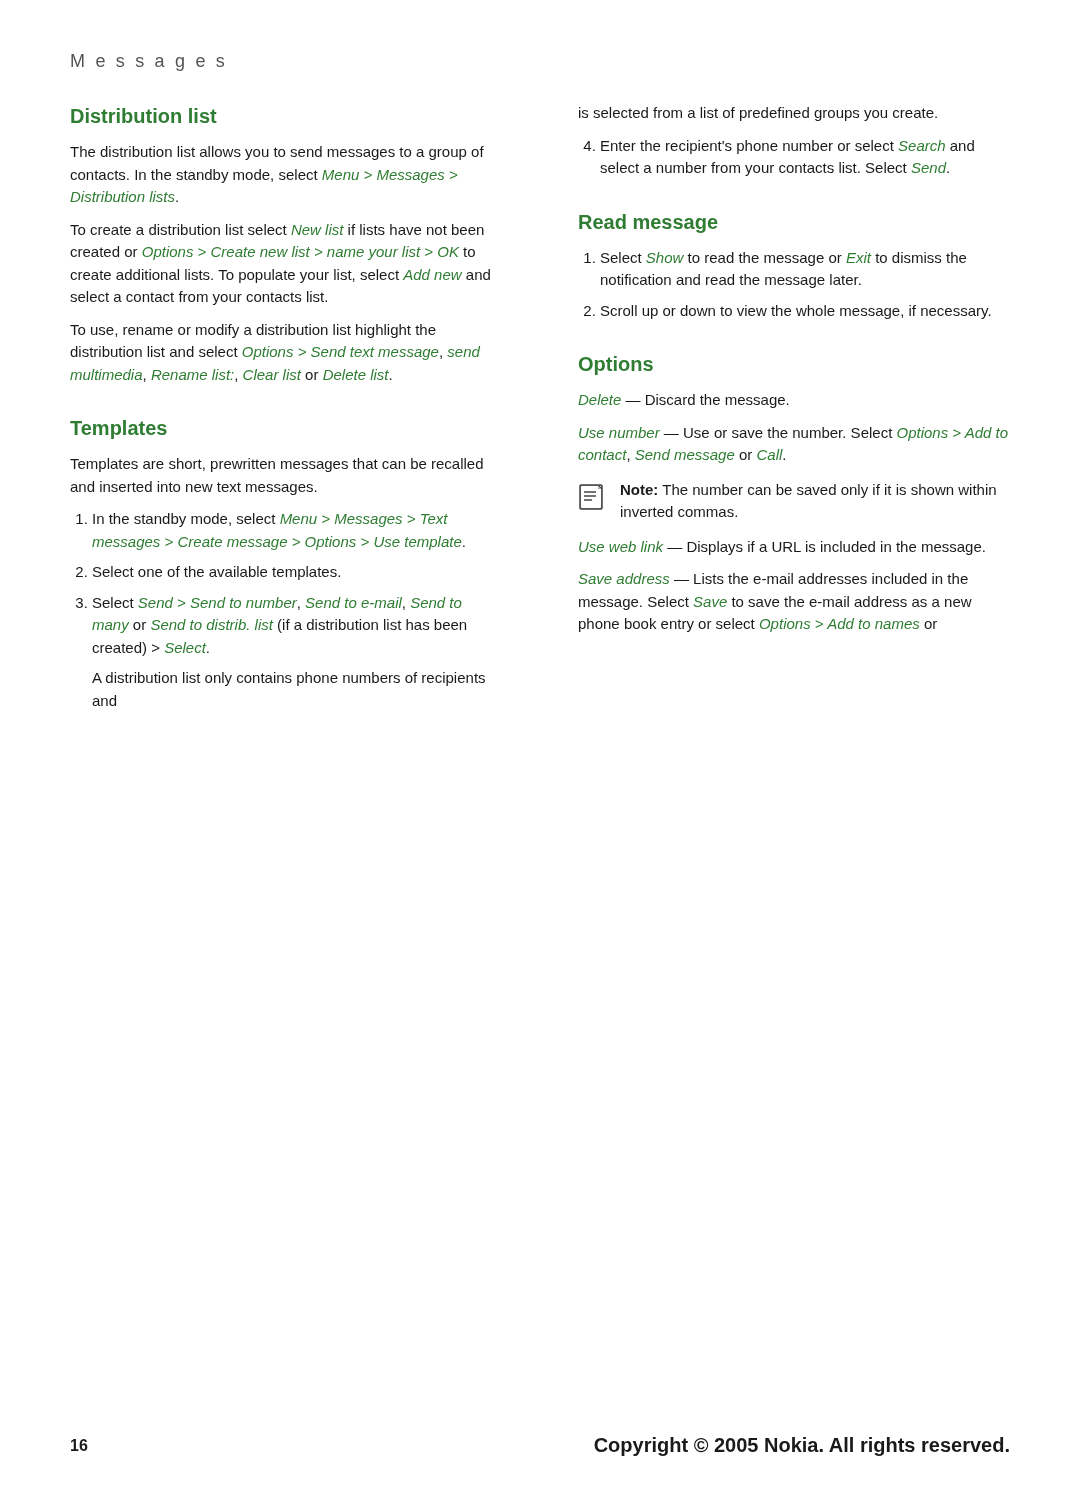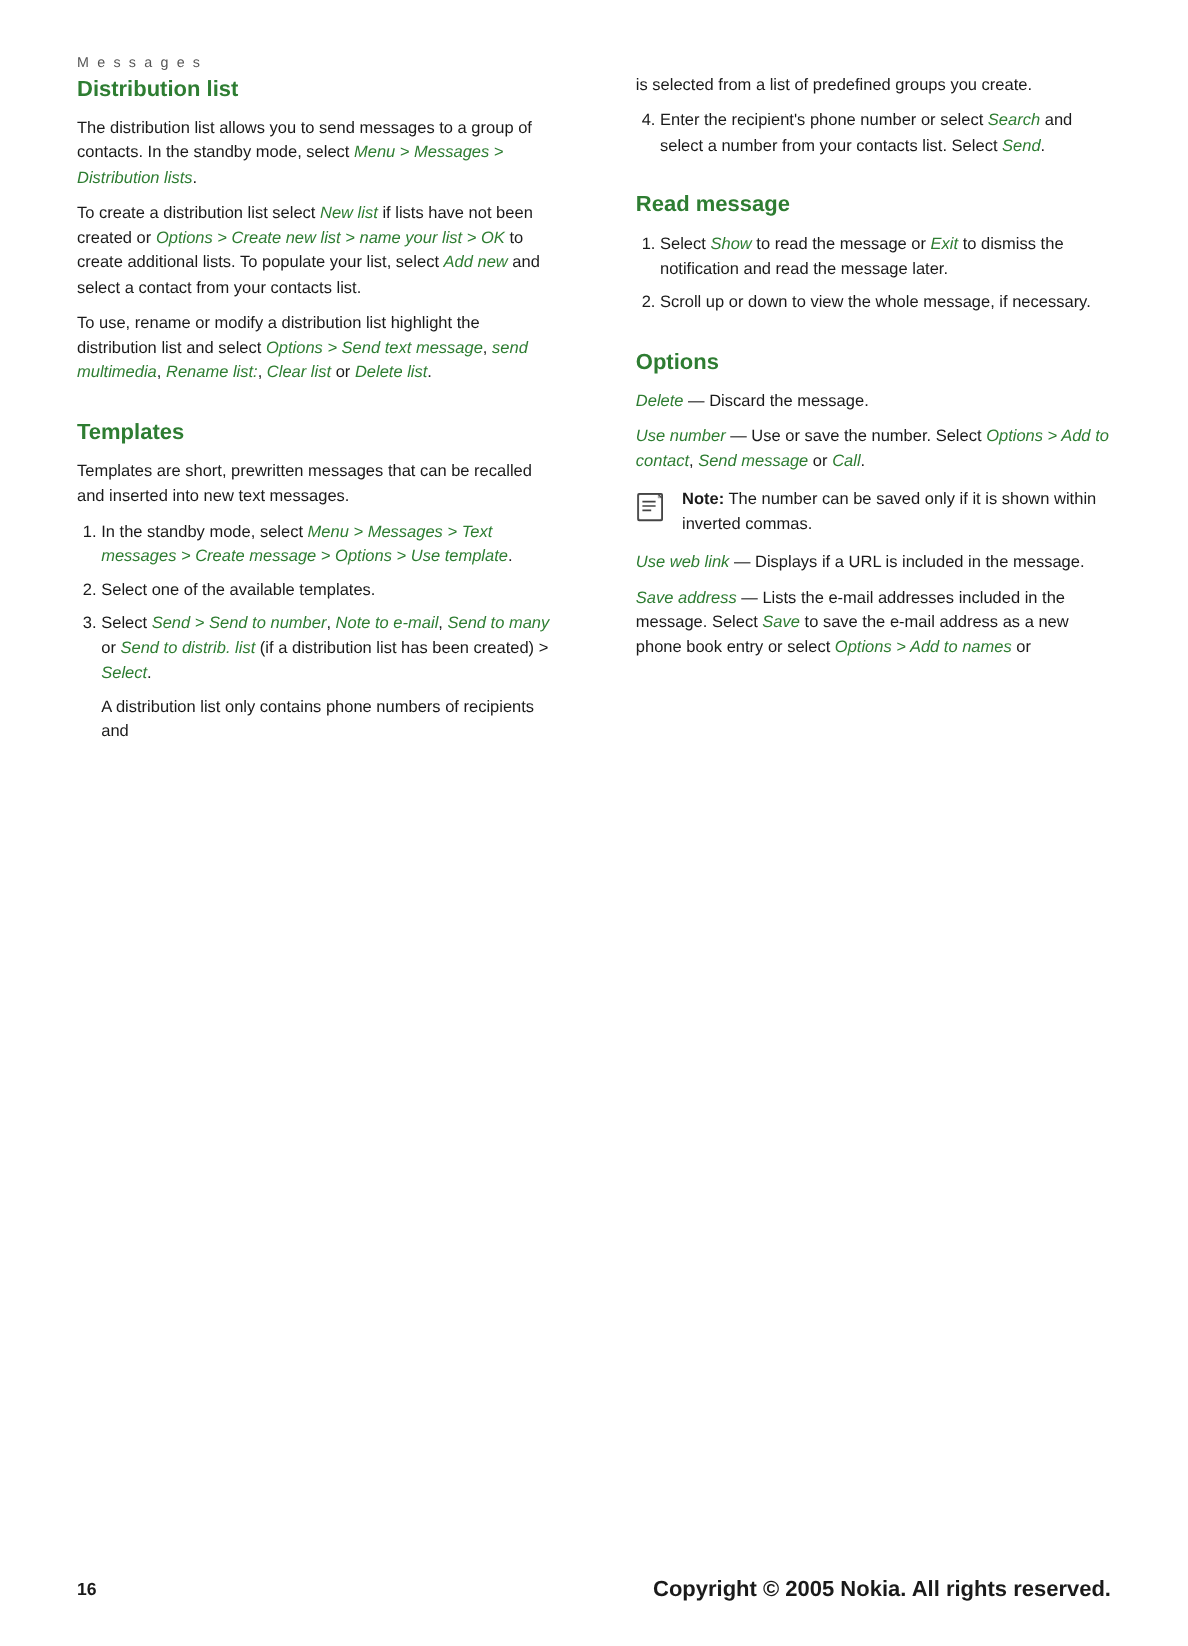--- a/index.html
+++ b/index.html
@@ -21,23 +21,24 @@
 
     .page {
       width: 1080px;
       min-height: 1496px;
       background: #ffffff;
       padding: 48px 70px 60px 70px;
       position: relative;
     }
 
     .page-header {
-      font-size: 13px;
+      font-size: 18px;
       letter-spacing: 0.15em;
       color: #555;
+      margin-bottom: 28px;
       font-style: normal;
     }
 
     .content-columns {
       display: flex;
       gap: 76px;
     }
 
     .left-col {
       flex: 1;
@@ -201,21 +202,21 @@
           <li>
             In the standby mode, select
             <span class="green-italic">Menu &gt; Messages &gt; Text messages &gt; Create message &gt; Options &gt; Use template</span>.
           </li>
           <li>
             Select one of the available templates.
           </li>
           <li>
             Select
             <span class="green-italic">Send &gt; Send to number</span>,
-            <span class="green-italic">Note to e-mail</span>,
+            <span class="green-italic">Send to e-mail</span>,
             <span class="green-italic">Send to many</span> or
             <span class="green-italic">Send to distrib. list</span>
             (if a distribution list has been created) &gt;
             <span class="green-italic">Select</span>.
 
             <p style="margin-top: 8px; margin-bottom: 0;">
               A distribution list only contains phone numbers of recipients and
             </p>
           </li>
         </ol>

